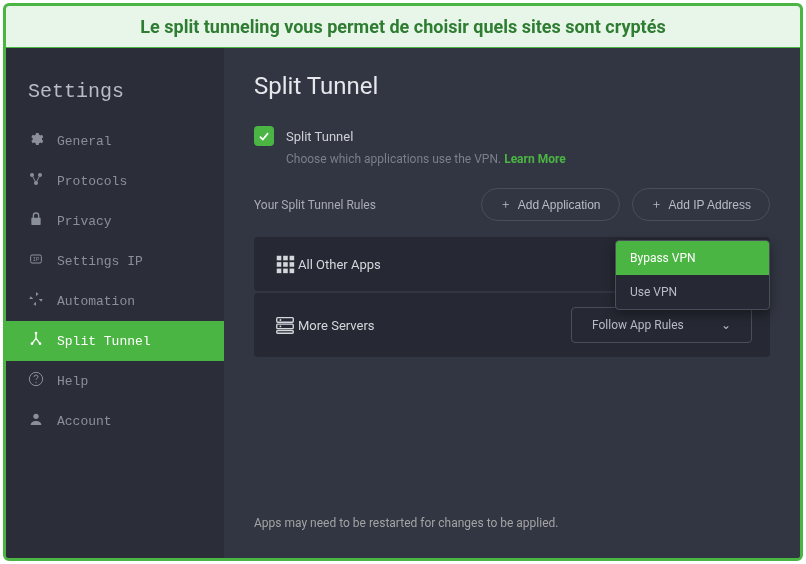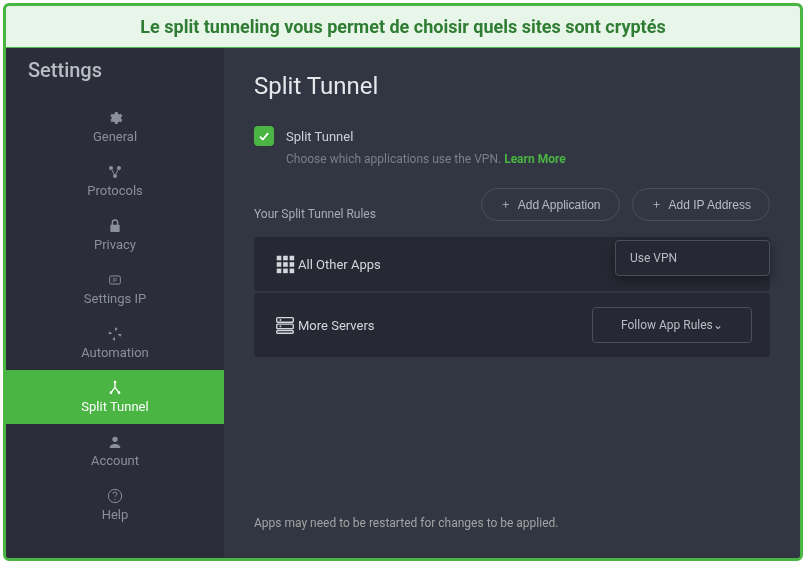--- a/index.html
+++ b/index.html
@@ -29,38 +29,38 @@
       padding: 10px 4px;
       border-bottom: 1px solid #4BB543;
     }
     .app {
       display: flex;
       height: calc(100% - 42px);
     }
     .sidebar {
       width: 218px;
       background: #2B2E39;
-      padding: 10px 0 0 0;
+      padding: 32px 0 0 0;
       flex-shrink: 0;
+      font-family: Liberation Mono, monospace;
     }
     .sidebar-title {
       color: #B8BCC5;
       font-size: 20px;
       font-weight: 500;
       padding: 0 22px 18px 22px;
     }
     .sidebar-item {
       display: flex;
       align-items: center;
       padding: 10px 22px;
       color: #8B8F9A;
       font-size: 13px;
       cursor: pointer;
-      gap: 0;
-      flex-direction: column;
+      gap: 13px;
     }
     .sidebar-item.active {
       background: #4BB543;
       color: #fff;
     }
     .sidebar-item svg { width: 16px; height: 16px; fill: currentColor; }
     .main {
       flex: 1;
       background: #323642;
       padding: 24px 30px 0 30px;
@@ -86,21 +86,21 @@
       display: flex;
       align-items: center;
       justify-content: center;
     }
     .checkbox svg { width: 14px; height: 14px; stroke: #fff; stroke-width: 3; fill: none; }
     .checkbox-label { color: #CDD0D6; font-size: 13px; }
     .helper-text { color: #7B7F8A; font-size: 12px; margin-left: 32px; margin-bottom: 22px; }
     .helper-text .link { color: #4BB543; cursor: pointer; font-weight: bold; }
     .rules-row {
       display: flex;
-      align-items: flex-end;
+      align-items: center;
       justify-content: space-between;
       margin-bottom: 16px;
     }
     .rules-label { color: #A8ABB4; font-size: 12px; }
     .action-buttons { display: flex; gap: 12px; }
     .pill-btn {
       background: transparent;
       border: 1px solid #4A4E5A;
       color: #B8BCC5;
       border-radius: 18px;
@@ -125,22 +125,22 @@
       display: flex;
       align-items: center;
       justify-content: center;
       color: #D5D7DC;
     }
     .rule-icon svg { width: 22px; height: 22px; fill: currentColor; }
     .rule-label { color: #D5D7DC; font-size: 13px; flex: 1; }
     .dropdown-box {
       border: 1px solid #4A4E5A;
       border-radius: 4px;
-      padding: 10px 28px;
-      width: 160px;
+      padding: 10px 20px;
+      width: 181px;
       color: #B8BCC5;
       font-size: 12px;
       display: flex;
       align-items: center;
       justify-content: space-between;
       cursor: pointer;
     }
     .dropdown-menu {
       position: absolute;
       right: 30px;
@@ -224,33 +224,33 @@
               <circle cx="12" cy="3" r="2"></circle>
               <circle cx="6" cy="19" r="2"></circle>
               <circle cx="18" cy="19" r="2"></circle>
             </svg></span>
         <span>Split Tunnel</span>
       </div>
 
 
       <div class="sidebar-item">
         <span><svg viewBox="0 0 24 24">
-              <circle cx="12" cy="8" r="4"></circle>
-              <path d="M4 21c0-4 4-6 8-6s8 2 8 6"></path>
-            </svg></span>
-        <span>Account</span>
-      </div>
-
-      <div class="sidebar-item">
-        <span><svg viewBox="0 0 24 24">
               <circle cx="12" cy="12" r="10" fill="none" stroke="currentColor" stroke-width="1.5"></circle>
               <path d="M9 9a3 3 0 116 0c0 2-3 2-3 4" fill="none" stroke="currentColor" stroke-width="1.5"></path>
               <circle cx="12" cy="17" r="1"></circle>
             </svg></span>
         <span>Help</span>
+      </div>
+
+      <div class="sidebar-item">
+        <span><svg viewBox="0 0 24 24">
+              <circle cx="12" cy="8" r="4"></circle>
+              <path d="M4 21c0-4 4-6 8-6s8 2 8 6"></path>
+            </svg></span>
+        <span>Account</span>
       </div>
     </div>
 
     <div class="main">
       <div class="page-title">Split Tunnel</div>
 
       <div class="checkbox-row">
         <div class="checkbox">
           <svg viewBox="0 0 24 24">
               <polyline points="5 13 10 18 19 7"></polyline>
@@ -306,19 +306,20 @@
             </svg>
         </span>
         <span class="rule-label">More Servers</span>
         <div class="dropdown-box">
           <span>Follow App Rules</span>
           <span>⌄</span>
         </div>
       </div>
 
       <div class="dropdown-menu">
+        <div class="dropdown-option selected">Bypass VPN</div>
         <div class="dropdown-option">Use VPN</div>
       </div>
 
       <div class="footer-note">Apps may need to be restarted for changes to be applied.</div>
     </div>
   </div>
 </div>
 
 </body></html>

